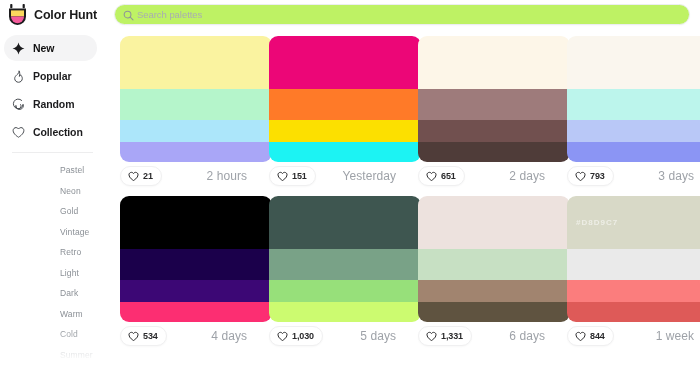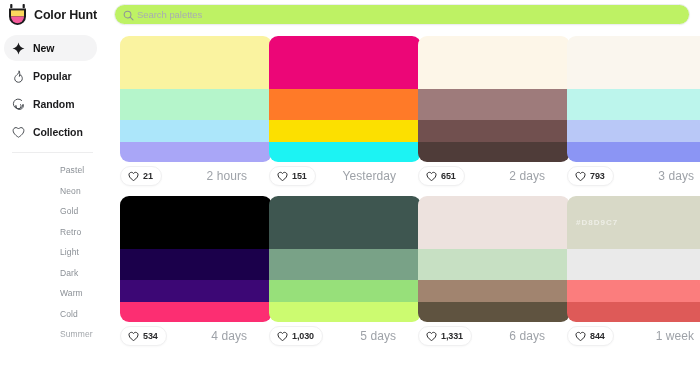--- a/index.html
+++ b/index.html
@@ -224,20 +224,21 @@
         <span class="nav-label">Collection</span>
       </div>
     </div>
 
     <div id="nav-divider"></div>
 
     <div id="tag-list">
         <div class="tag-item">Pastel</div>
         <div class="tag-item">Neon</div>
         <div class="tag-item">Gold</div>
+        <div class="tag-item">Vintage</div>
         <div class="tag-item">Retro</div>
         <div class="tag-item">Light</div>
         <div class="tag-item">Dark</div>
         <div class="tag-item">Warm</div>
         <div class="tag-item">Cold</div>
         <div class="tag-item">Summer</div>
       </div>
     <div id="tag-fade"></div>
   </div>
 

